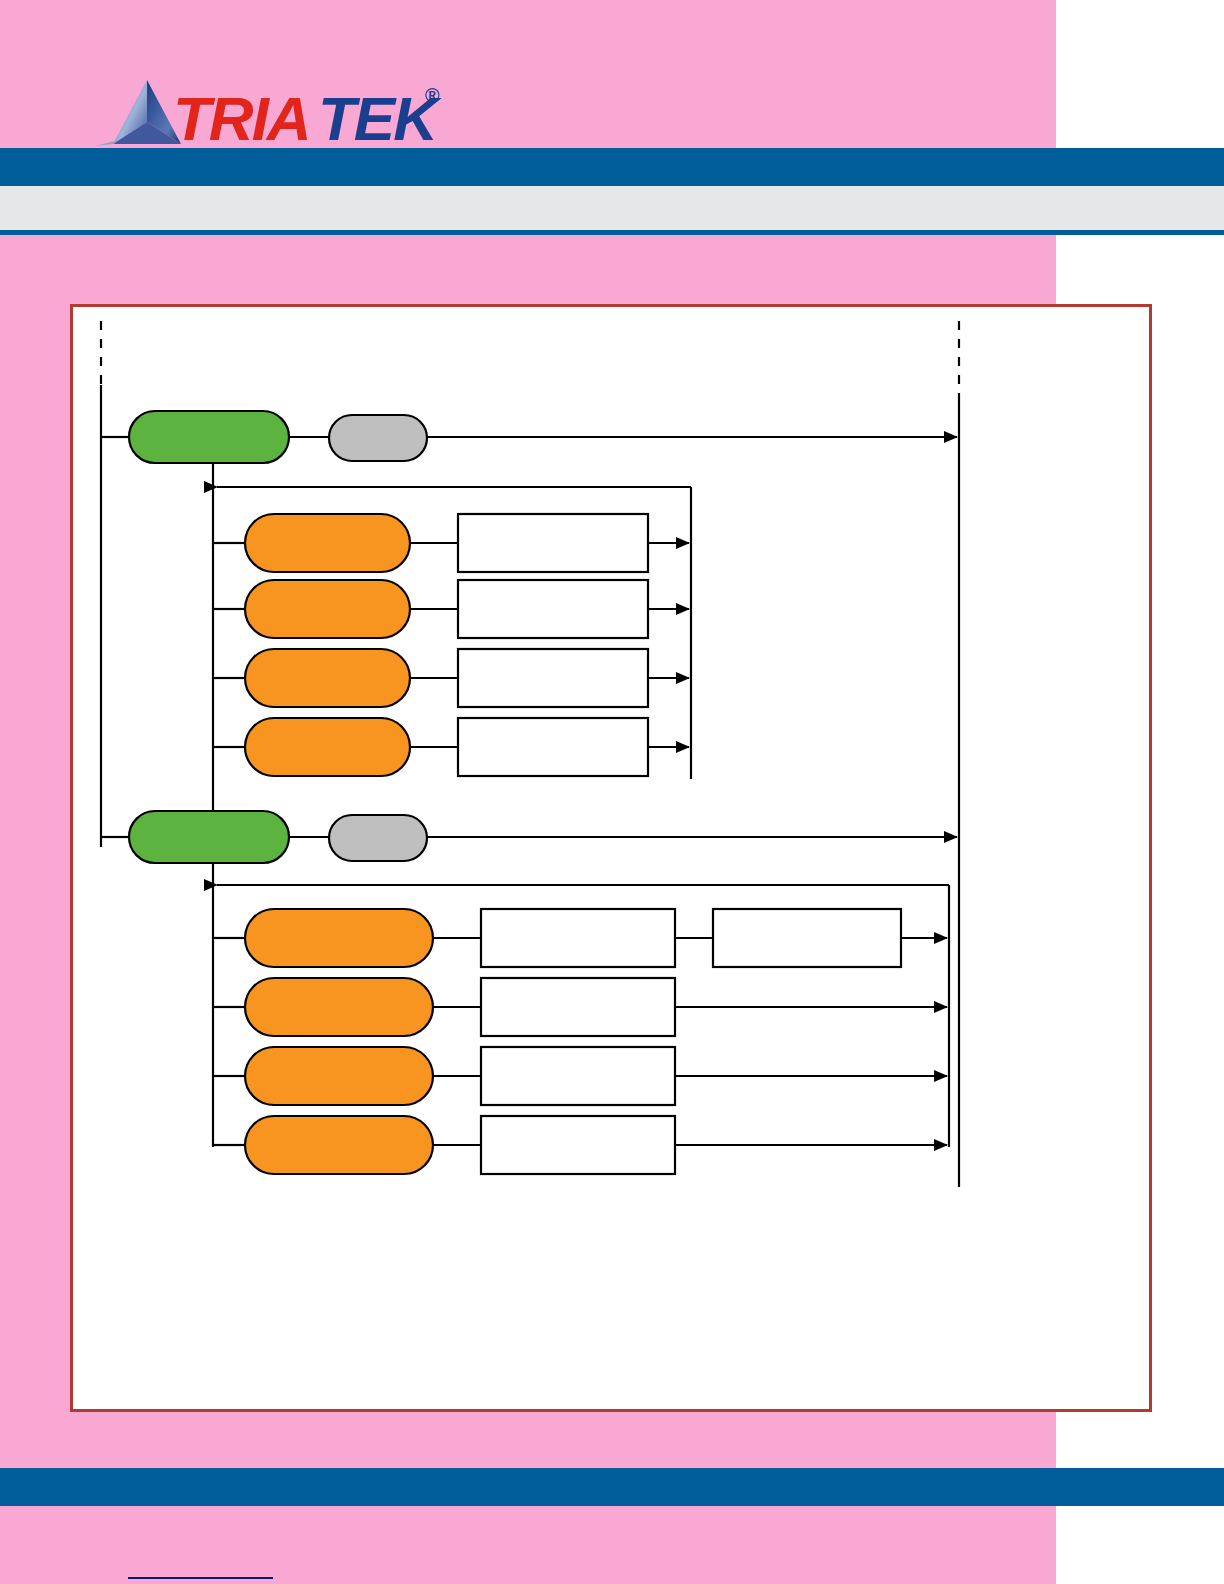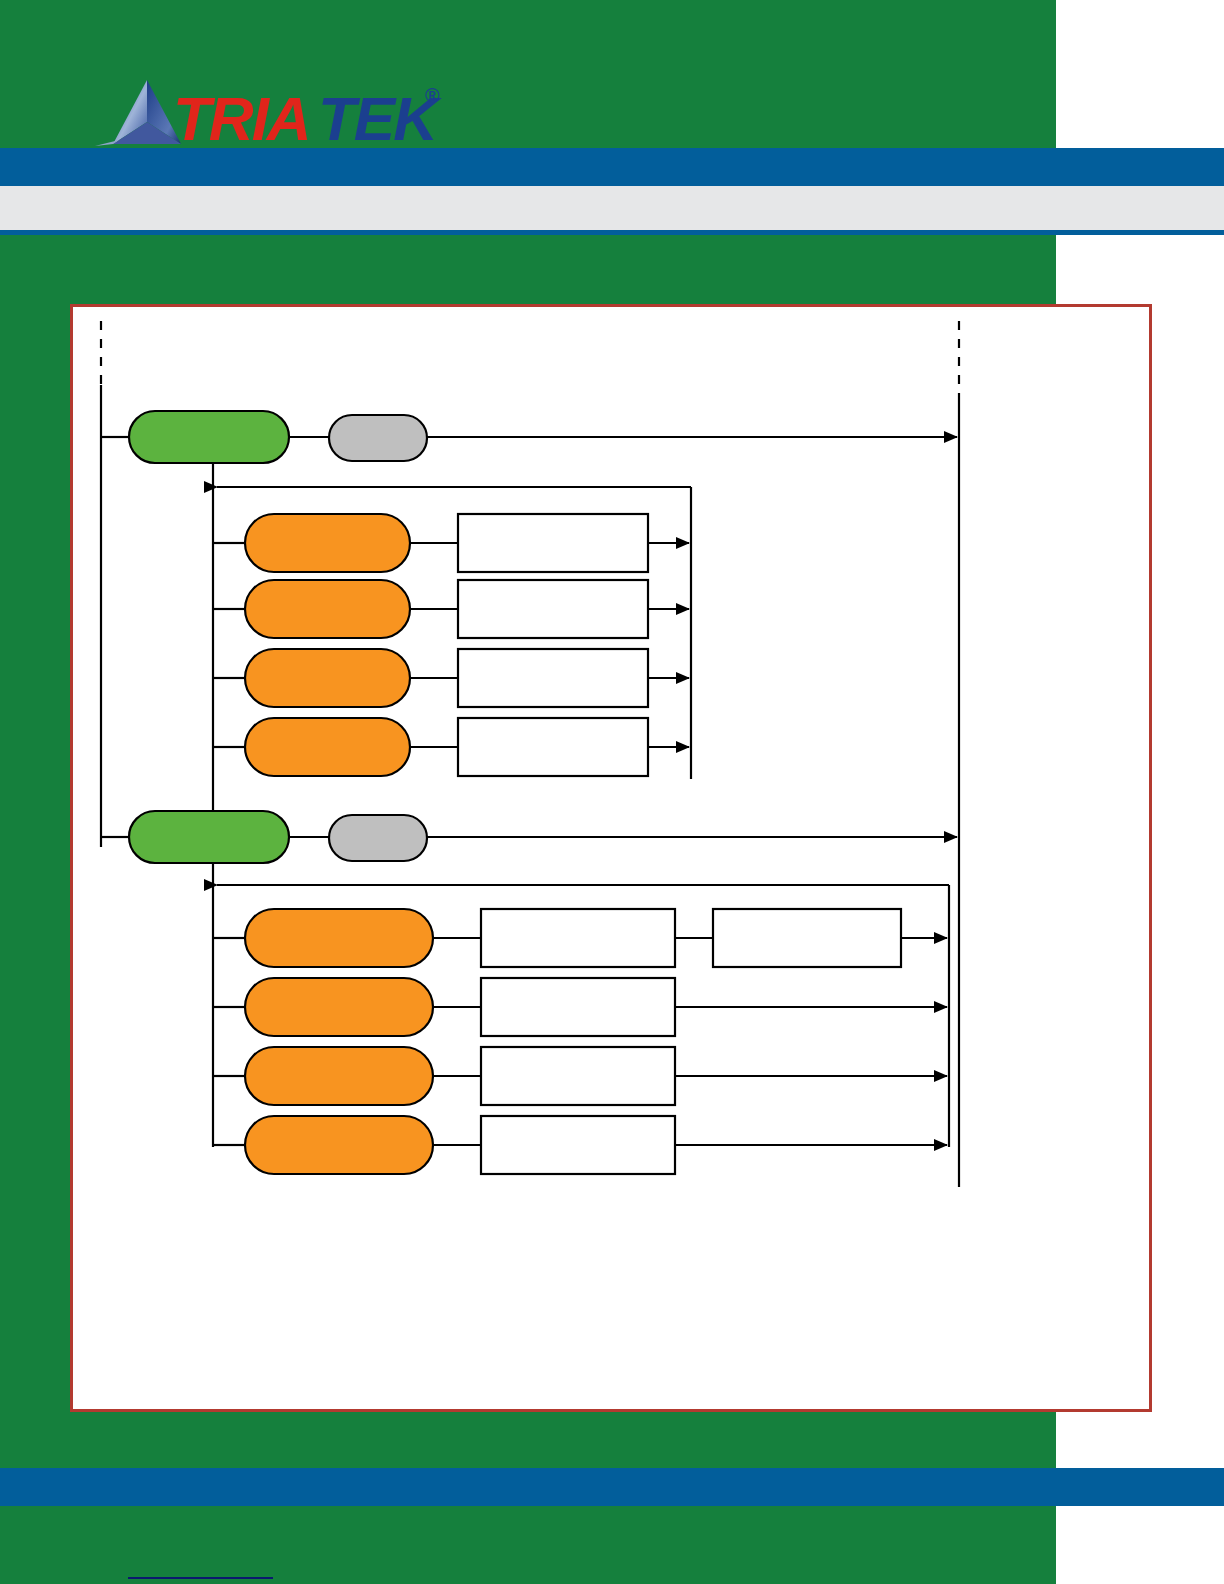--- a/index.html
+++ b/index.html
@@ -12,21 +12,21 @@
     width: 1224px;
     height: 1584px;
     font-family: "Liberation Sans", sans-serif;
     position: relative;
     overflow: hidden;
   }
   .page {
     position: relative;
     width: 1056px;
     height: 1584px;
-    background: #15803d;
+    background: #f9a8d4;
   }
 
   
   .logo-wrap {
     position: absolute;
     left: 85px;
     top: 72px;
     width: 375px;
     height: 78px;
   }

